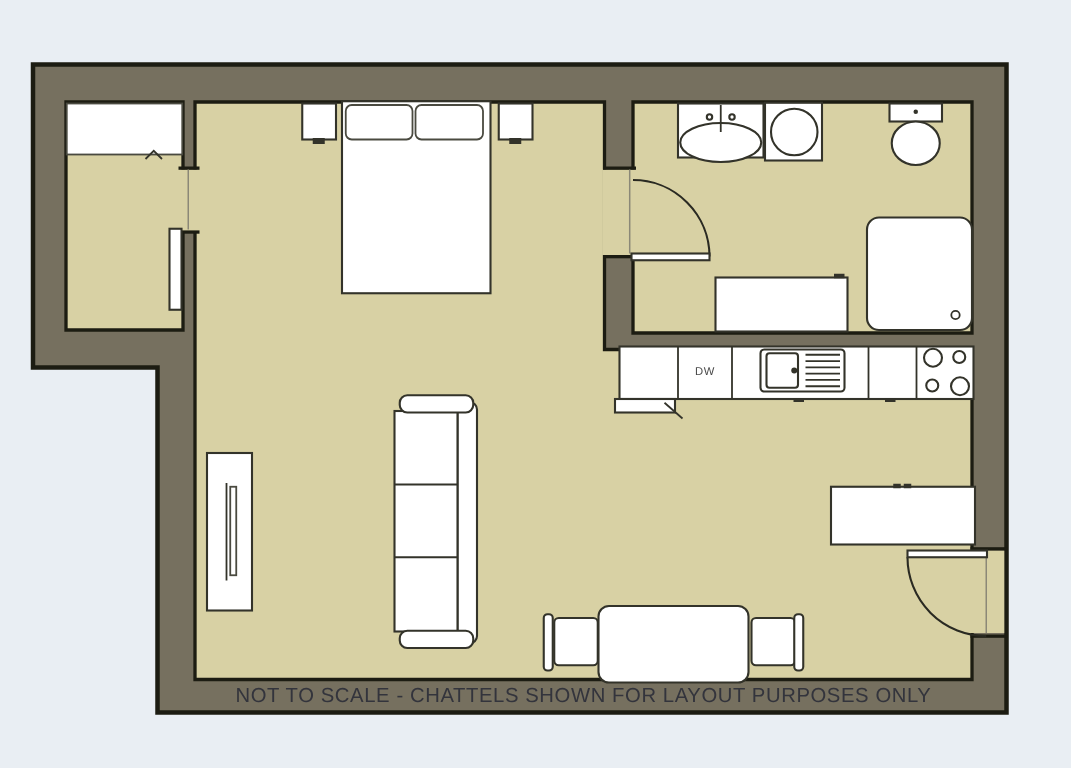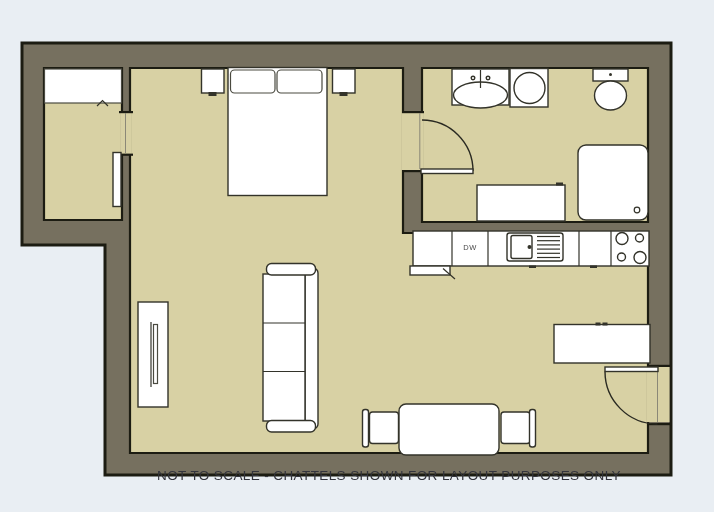--- a/index.html
+++ b/index.html
@@ -19,21 +19,21 @@
   .patch{fill:var(--floor,#d8d1a4);stroke:none;}
   .cap{fill:var(--wall-outline,#1c1c12);stroke:none;}
   .jamb{stroke:#8b8877;stroke-width:1;fill:none;}
   .furn{fill:var(--furniture-fill,#ffffff);stroke:var(--furniture-outline,#33332a);stroke-width:1.4;}
   .furn2{fill:var(--furniture-fill,#ffffff);stroke:#4a4a40;stroke-width:1.2;}
   .ln{stroke:var(--furniture-outline,#33332a);stroke-width:1.2;fill:none;}
   .dark{fill:var(--furniture-outline,#33332a);stroke:none;}
   .arc{fill:none;stroke:#2a2a22;stroke-width:1.4;}
   .dw-label{font-family:"Liberation Sans",sans-serif;font-size:7.5px;fill:#4a4a4a;letter-spacing:.5px;}
   .caption{
-    position:absolute;left:64px;right:0;top:468px;
+    position:absolute;left:64px;right:0;top:456px;
     text-align:center;
     font-size:13.5px;letter-spacing:.4px;
     color:var(--caption-text,#33343c);
   }
 </style>
 </head>
 <body>
 
 <div class="stage">
   <svg width="714" height="512" viewBox="0 0 714 512">

